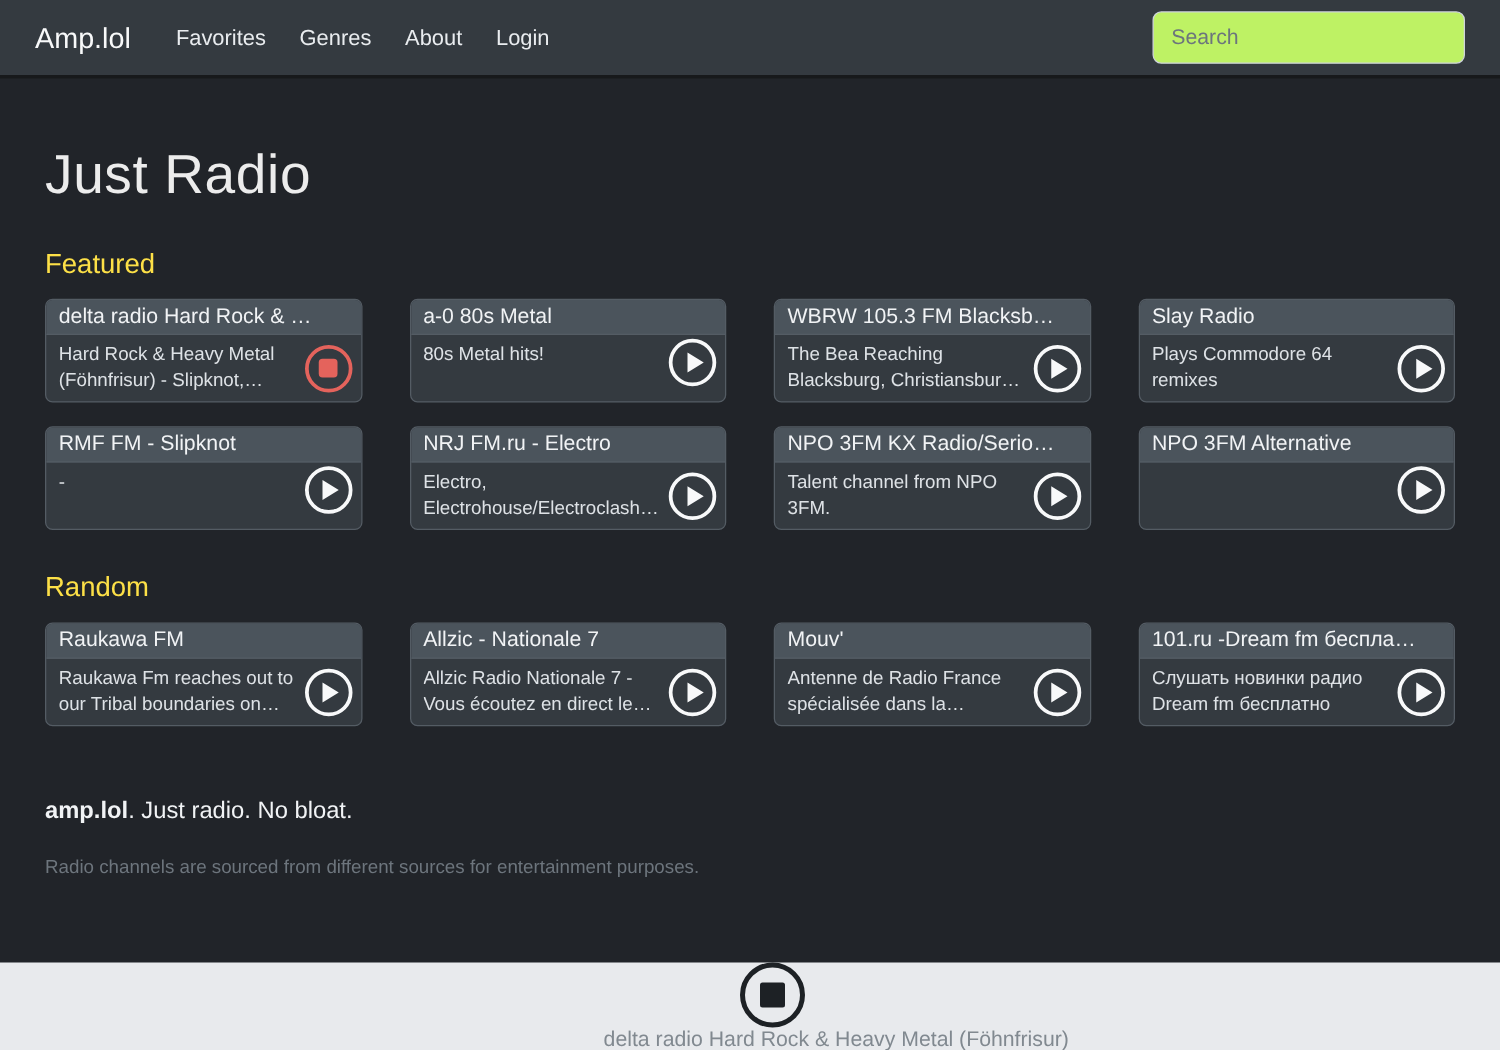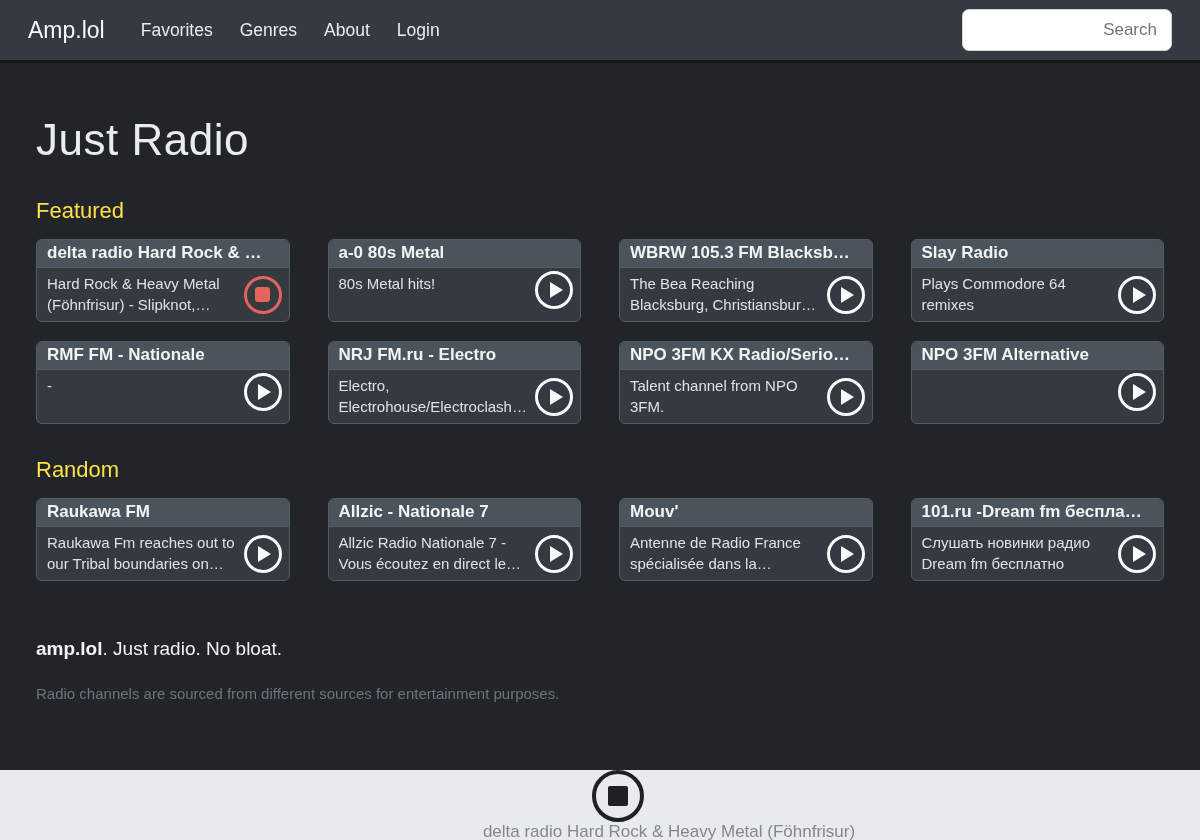--- a/index.html
+++ b/index.html
@@ -27,31 +27,30 @@
     cursor: pointer;
   }
   .nav-links { display: flex; gap: 27px; }
   .nav-link {
     font-size: 17.5px;
     color: #e9ecef;
     cursor: pointer;
   }
   .search-input {
     margin-left: auto;
-    width: 210px;
+    width: 250px;
     height: 42px;
     border: 1px solid #ced4da;
     border-radius: 7px;
     padding: 0 14px;
     font-size: 17px;
     font-family: "Liberation Sans", sans-serif;
     color: #212529;
-    background: #ffffff;
+    background: #bef264;
     outline: none;
-    text-align: right;
   }
   .search-input::placeholder { color: #6c757d; }
 
   
   main { padding: 0 36px 140px 36px; }
   .page-title {
     font-size: 44px;
     font-weight: 400;
     color: #ececec;
     margin-top: 52px;
@@ -73,21 +72,21 @@
     border: 1px solid #545c64;
     border-radius: 6px;
     background: #343a40;
     overflow: hidden;
   }
   .card-title {
     background: #4b545c;
     border-bottom: 1px solid #545c64;
     padding: 3px 10px 4px 10px;
     font-size: 17px;
-    font-weight: bold;
+    font-weight: normal;
     color: #f1f3f5;
     white-space: nowrap;
     overflow: hidden;
     text-overflow: ellipsis;
   }
   .card-body {
     position: relative;
     padding: 5px 50px 6px 10px;
     min-height: 44px;
   }
@@ -227,21 +226,21 @@
           <div class="card">
             <div class="card-title">Slay Radio</div>
             <div class="card-body">
               <p class="card-desc">Plays Commodore 64 remixes</p>
               <button class="icon-btn">
                 <span class="tri"></span>
               </button>
             </div>
           </div>
           <div class="card">
-            <div class="card-title">RMF FM - Nationale</div>
+            <div class="card-title">RMF FM - Slipknot</div>
             <div class="card-body">
               <p class="card-desc">-</p>
               <button class="icon-btn">
                 <span class="tri"></span>
               </button>
             </div>
           </div>
           <div class="card">
             <div class="card-title">NRJ FM.ru - Electro</div>
             <div class="card-body">

